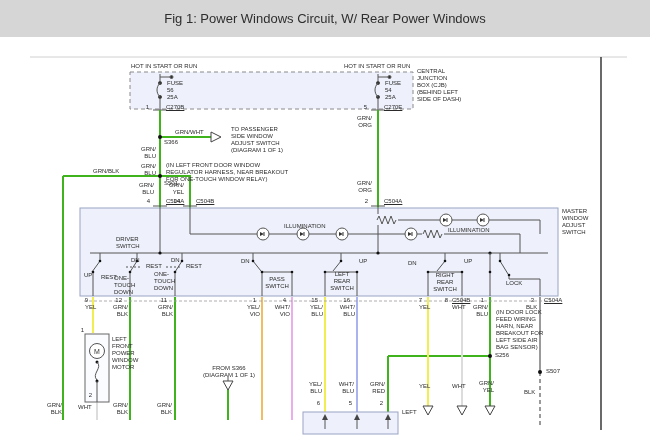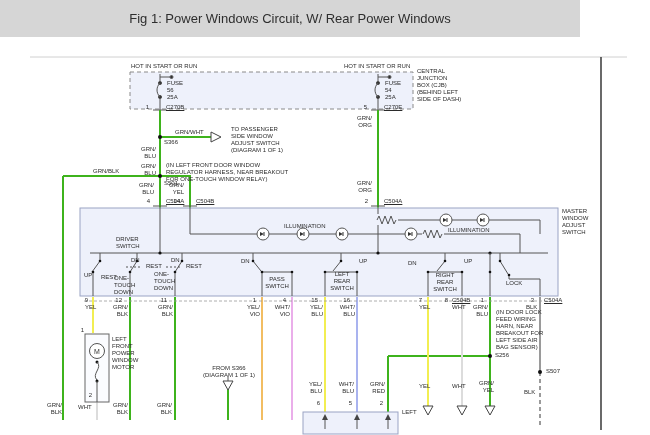--- a/index.html
+++ b/index.html
@@ -1,18 +1,18 @@
 <!DOCTYPE html>
 <html><head>
 <meta charset="utf-8">
 <style>
   html,body{margin:0;padding:0}
   body{width:650px;height:435px;position:relative;background:#fff;overflow:hidden;
        font-family:"Liberation Sans",sans-serif}
-  .hdr{position:absolute;left:0;top:0;width:580px;height:37px;background:#d6d6d6;
+  .hdr{position:absolute;left:0;top:0;width:650px;height:37px;background:#d6d6d6;
        display:flex;align-items:center;justify-content:center}
   .hdr-title{font-size:13px;color:#2e2e2e}
   #diagram-svg{position:absolute;left:0;top:0}
   .lbl{position:absolute;font-size:6px;line-height:1.18;color:#2b2b2b;white-space:pre-line}
   .ra{text-align:right}
   .ctr{text-align:center}
   .u{text-decoration:underline}
   
   .wg{stroke:#3eb31c;stroke-width:2;fill:none}
   .wy{stroke:#f2ee52;stroke-width:2;fill:none}

